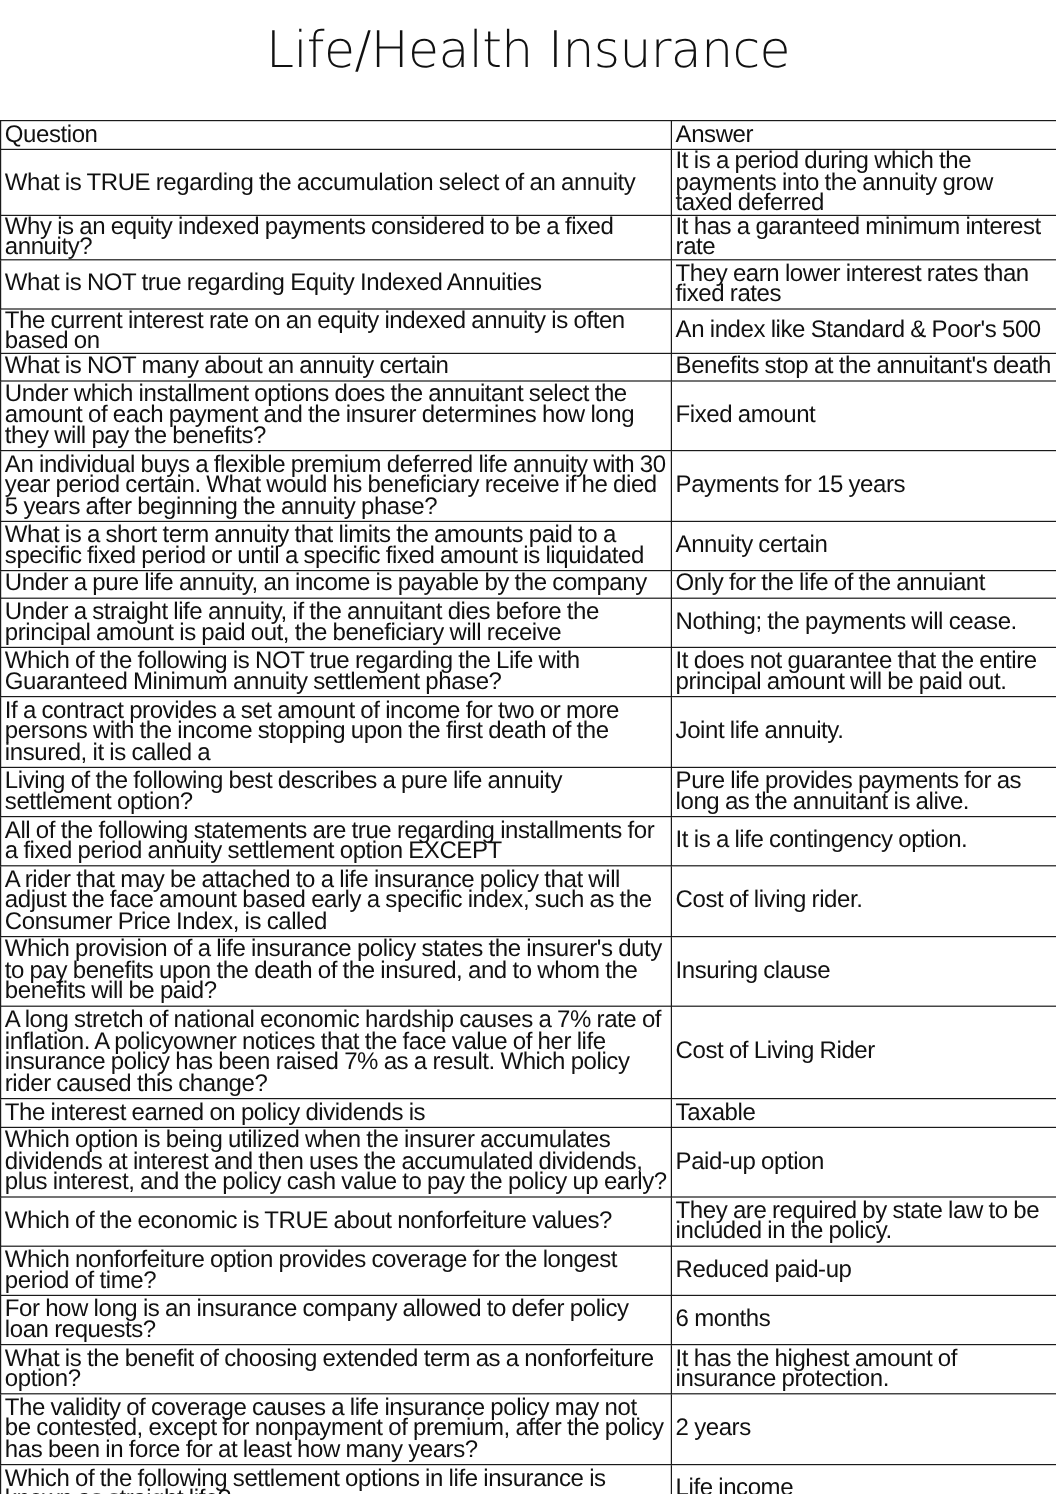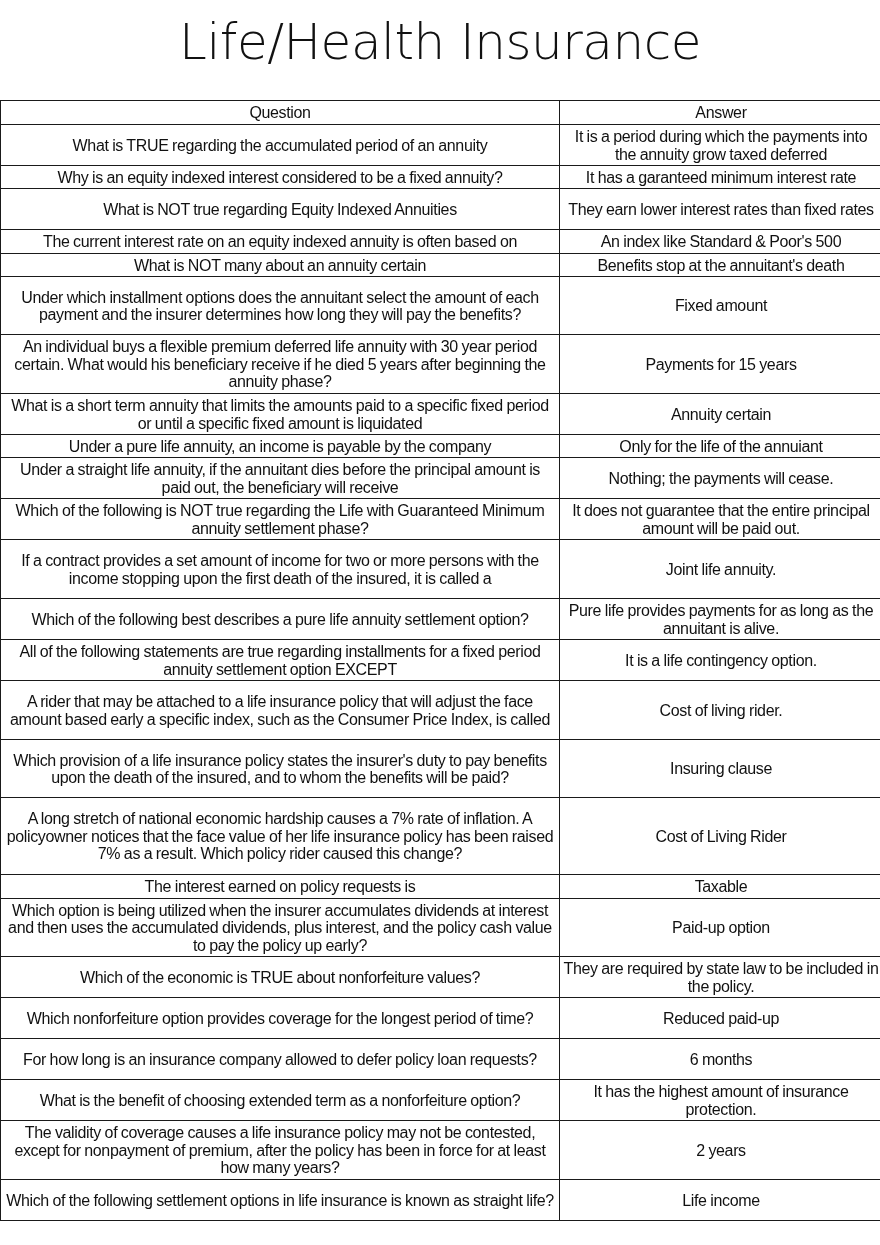--- a/index.html
+++ b/index.html
@@ -16,72 +16,71 @@
     color: #111111;
   }
   .title {
     position: absolute;
     top: 10px;
     left: 0;
     width: 880px;
     text-align: center;
     font-family: "DejaVu Sans", "Liberation Sans", sans-serif;
     font-weight: 200;
-    font-size: 50px;
+    font-size: 42px;
     line-height: 64px;
     letter-spacing: -0.5px;
     color: #111111;
     -webkit-text-stroke: 0;
   }
   table.qa {
     position: absolute;
     top: 100px;
     left: 0;
     width: 882px;
     border-collapse: collapse;
     table-layout: fixed;
   }
   table.qa col.q { width: 559px; }
   table.qa col.a { width: 323px; }
   table.qa td {
     border: 1px solid #1a1a1a;
     padding: 1px 3px 0 3px;
-    font-size: 16px;
+    font-size: 20px;
     line-height: 17.5px;
     vertical-align: middle;
     letter-spacing: -0.35px;
     word-spacing: -0.5px;
     color: #111;
     box-sizing: border-box;
-    text-align: center;
   }
   table.qa td.ans { padding-left: 3px; }
   table.qa tr.header td { height: 24px; }
 </style>
 </head>
 <body>
 
 <div class="title">Life/Health Insurance</div>
 
 <table class="qa">
   <colgroup>
     <col class="q">
     <col class="a">
   </colgroup>
   <tbody id="qa-body">
     <tr class="header">
       <td>Question</td>
       <td class="ans">Answer</td>
     </tr>
   <tr style="height: 41px;">
-        <td>What is TRUE regarding the accumulated period of an annuity</td>
+        <td>What is TRUE regarding the accumulation select of an annuity</td>
         <td class="ans">It is a period during which the payments into the annuity grow taxed deferred</td>
       </tr>
       <tr style="height: 23px;">
-        <td>Why is an equity indexed interest considered to be a fixed annuity?</td>
+        <td>Why is an equity indexed payments considered to be a fixed annuity?</td>
         <td class="ans">It has a garanteed minimum interest rate</td>
       </tr>
       <tr style="height: 41px;">
         <td>What is NOT true regarding Equity Indexed Annuities</td>
         <td class="ans">They earn lower interest rates than fixed rates</td>
       </tr>
       <tr style="height: 24px;">
         <td>The current interest rate on an equity indexed annuity is often based on</td>
         <td class="ans">An index like Standard &amp; Poor's 500</td>
       </tr>
@@ -111,41 +110,41 @@
       </tr>
       <tr style="height: 41px;">
         <td>Which of the following is NOT true regarding the Life with Guaranteed Minimum annuity settlement phase?</td>
         <td class="ans">It does not guarantee that the entire principal amount will be paid out.</td>
       </tr>
       <tr style="height: 59px;">
         <td>If a contract provides a set amount of income for two or more persons with the income stopping upon the first death of the insured, it is called a</td>
         <td class="ans">Joint life annuity.</td>
       </tr>
       <tr style="height: 41px;">
-        <td>Which of the following best describes a pure life annuity settlement option?</td>
+        <td>Living of the following best describes a pure life annuity settlement option?</td>
         <td class="ans">Pure life provides payments for as long as the annuitant is alive.</td>
       </tr>
       <tr style="height: 41px;">
         <td>All of the following statements are true regarding installments for a fixed period annuity settlement option EXCEPT</td>
         <td class="ans">It is a life contingency option.</td>
       </tr>
       <tr style="height: 59px;">
         <td>A rider that may be attached to a life insurance policy that will adjust the face amount based early a specific index, such as the Consumer Price Index, is called</td>
         <td class="ans">Cost of living rider.</td>
       </tr>
       <tr style="height: 58px;">
         <td>Which provision of a life insurance policy states the insurer's duty to pay benefits upon the death of the insured, and to whom the benefits will be paid?</td>
         <td class="ans">Insuring clause</td>
       </tr>
       <tr style="height: 77px;">
         <td>A long stretch of national economic hardship causes a 7% rate of inflation. A policyowner notices that the face value of her life insurance policy has been raised 7% as a result. Which policy rider caused this change?</td>
         <td class="ans">Cost of Living Rider</td>
       </tr>
       <tr style="height: 24px;">
-        <td>The interest earned on policy requests is</td>
+        <td>The interest earned on policy dividends is</td>
         <td class="ans">Taxable</td>
       </tr>
       <tr style="height: 58px;">
         <td>Which option is being utilized when the insurer accumulates dividends at interest and then uses the accumulated dividends, plus interest, and the policy cash value to pay the policy up early?</td>
         <td class="ans">Paid-up option</td>
       </tr>
       <tr style="height: 41px;">
         <td>Which of the economic is TRUE about nonforfeiture values?</td>
         <td class="ans">They are required by state law to be included in the policy.</td>
       </tr>

